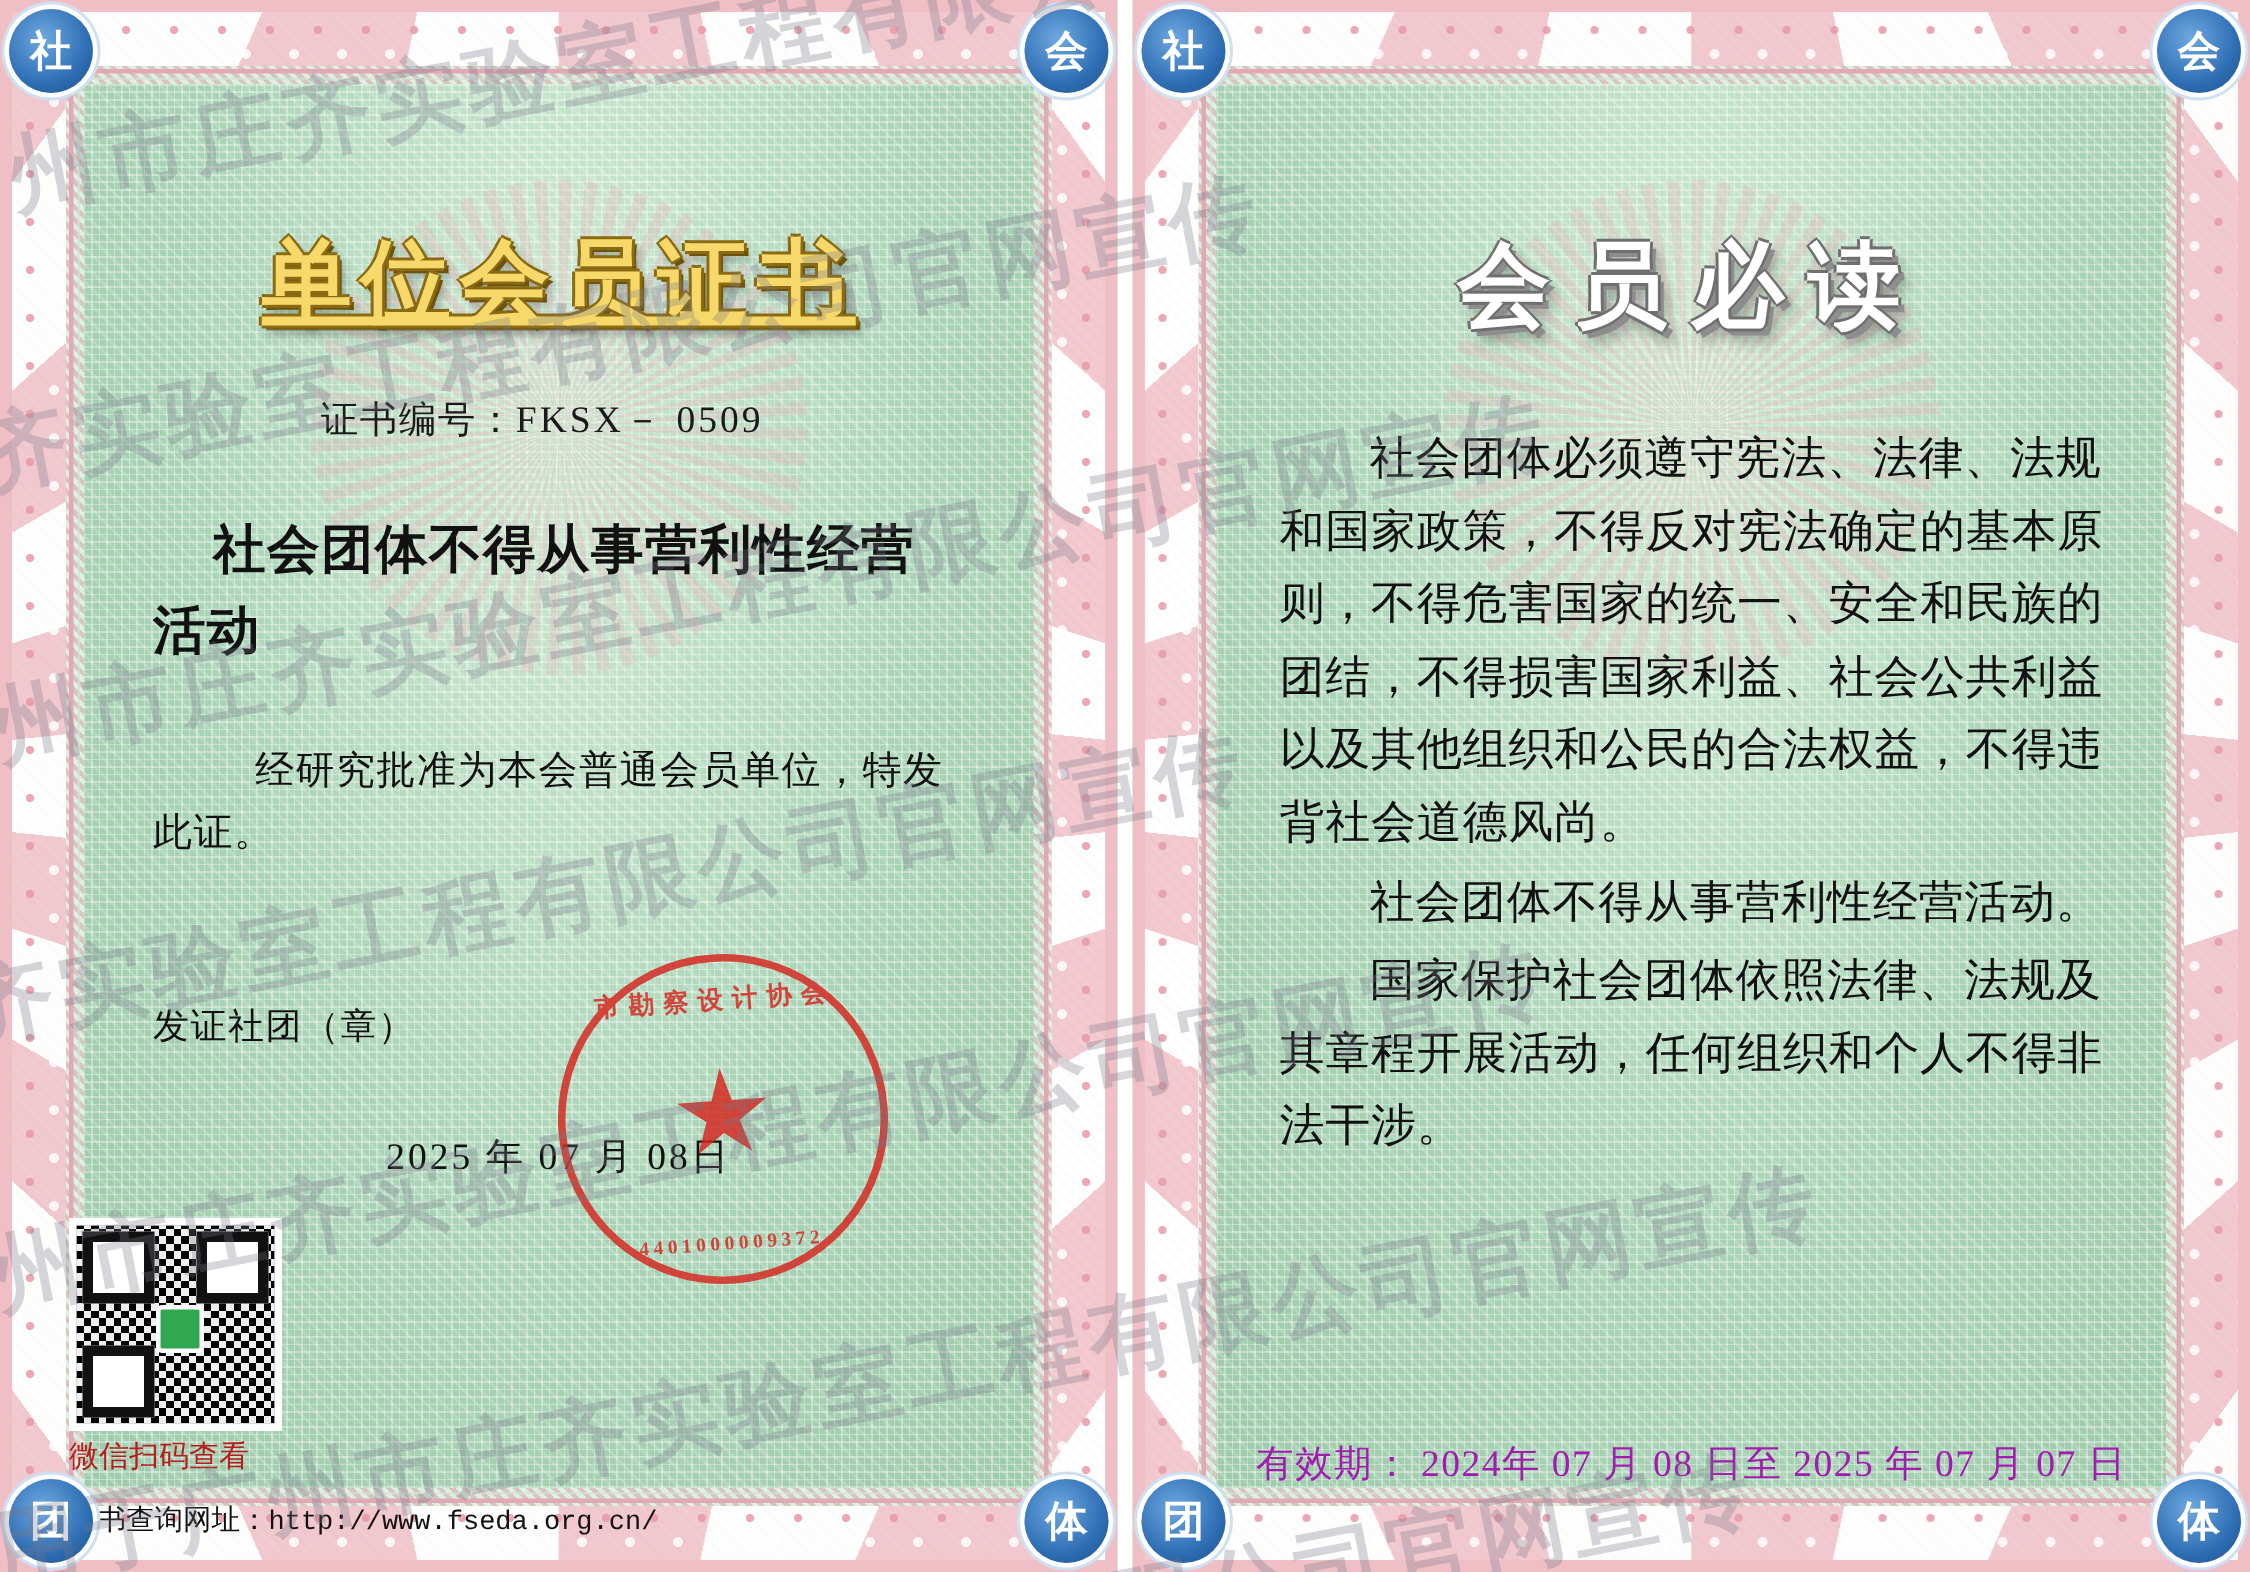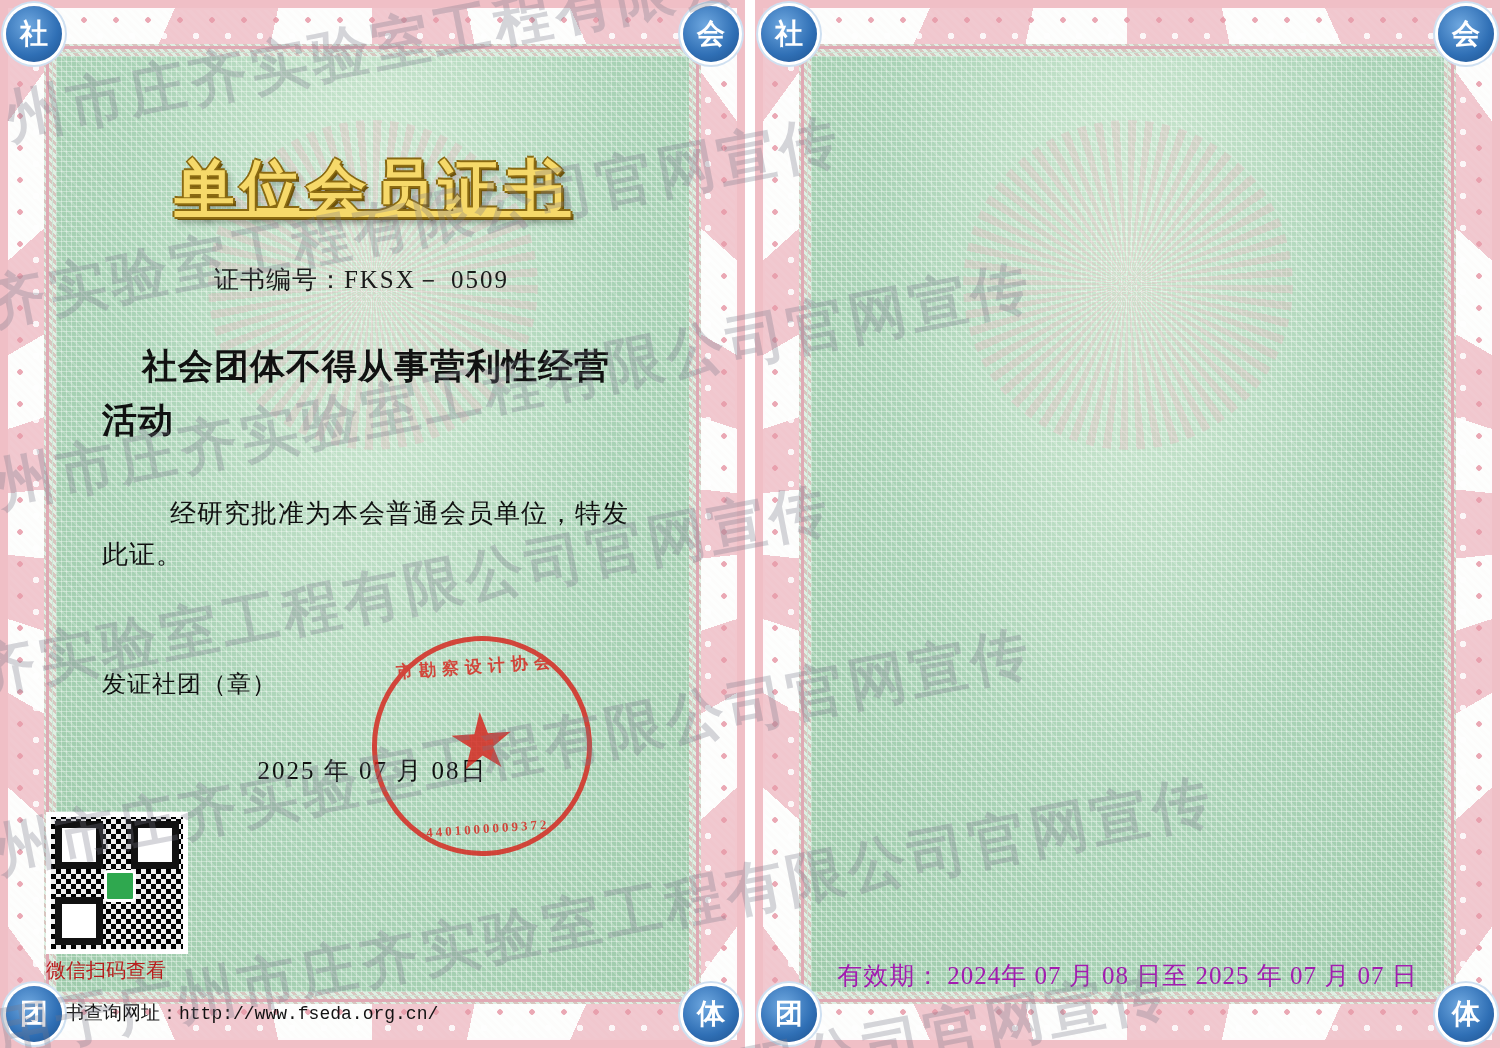--- a/index.html
+++ b/index.html
@@ -428,20 +428,29 @@
     <div class="field"></div>
     <div class="border-inner-line"></div>
     <div class="border-inner-line2"></div>
     <div class="rosette"></div>
 
     <div class="corner c-tl">社</div>
     <div class="corner c-tr">会</div>
     <div class="corner c-bl">团</div>
     <div class="corner c-br">体</div>
 
+    <div class="content-right">
+      <div class="notice-title">会员必读</div>
+
+      <div class="notice-body">
+        <p>社会团体必须遵守宪法、法律、法规和国家政策，不得反对宪法确定的基本原则，不得危害国家的统一、安全和民族的团结，不得损害国家利益、社会公共利益以及其他组织和公民的合法权益，不得违背社会道德风尚。</p>
+        <p>社会团体不得从事营利性经营活动。</p>
+        <p>国家保护社会团体依照法律、法规及其章程开展活动，任何组织和个人不得非法干涉。</p>
+      </div>
+    </div>
 
     <div class="valid-line">
       <span class="label">有效期：</span><span>2024年 07 月  08 日至 2025 年 07 月  07 日</span>
     </div>
   </div>
 
   <div class="watermark">
     <div class="wm-row r1">仅用于广州市庄齐实验室工程有限公司官网宣传</div>
     <div class="wm-row r2">仅用于广州市庄齐实验室工程有限公司官网宣传</div>
     <div class="wm-row r3">仅用于广州市庄齐实验室工程有限公司官网宣传</div>

